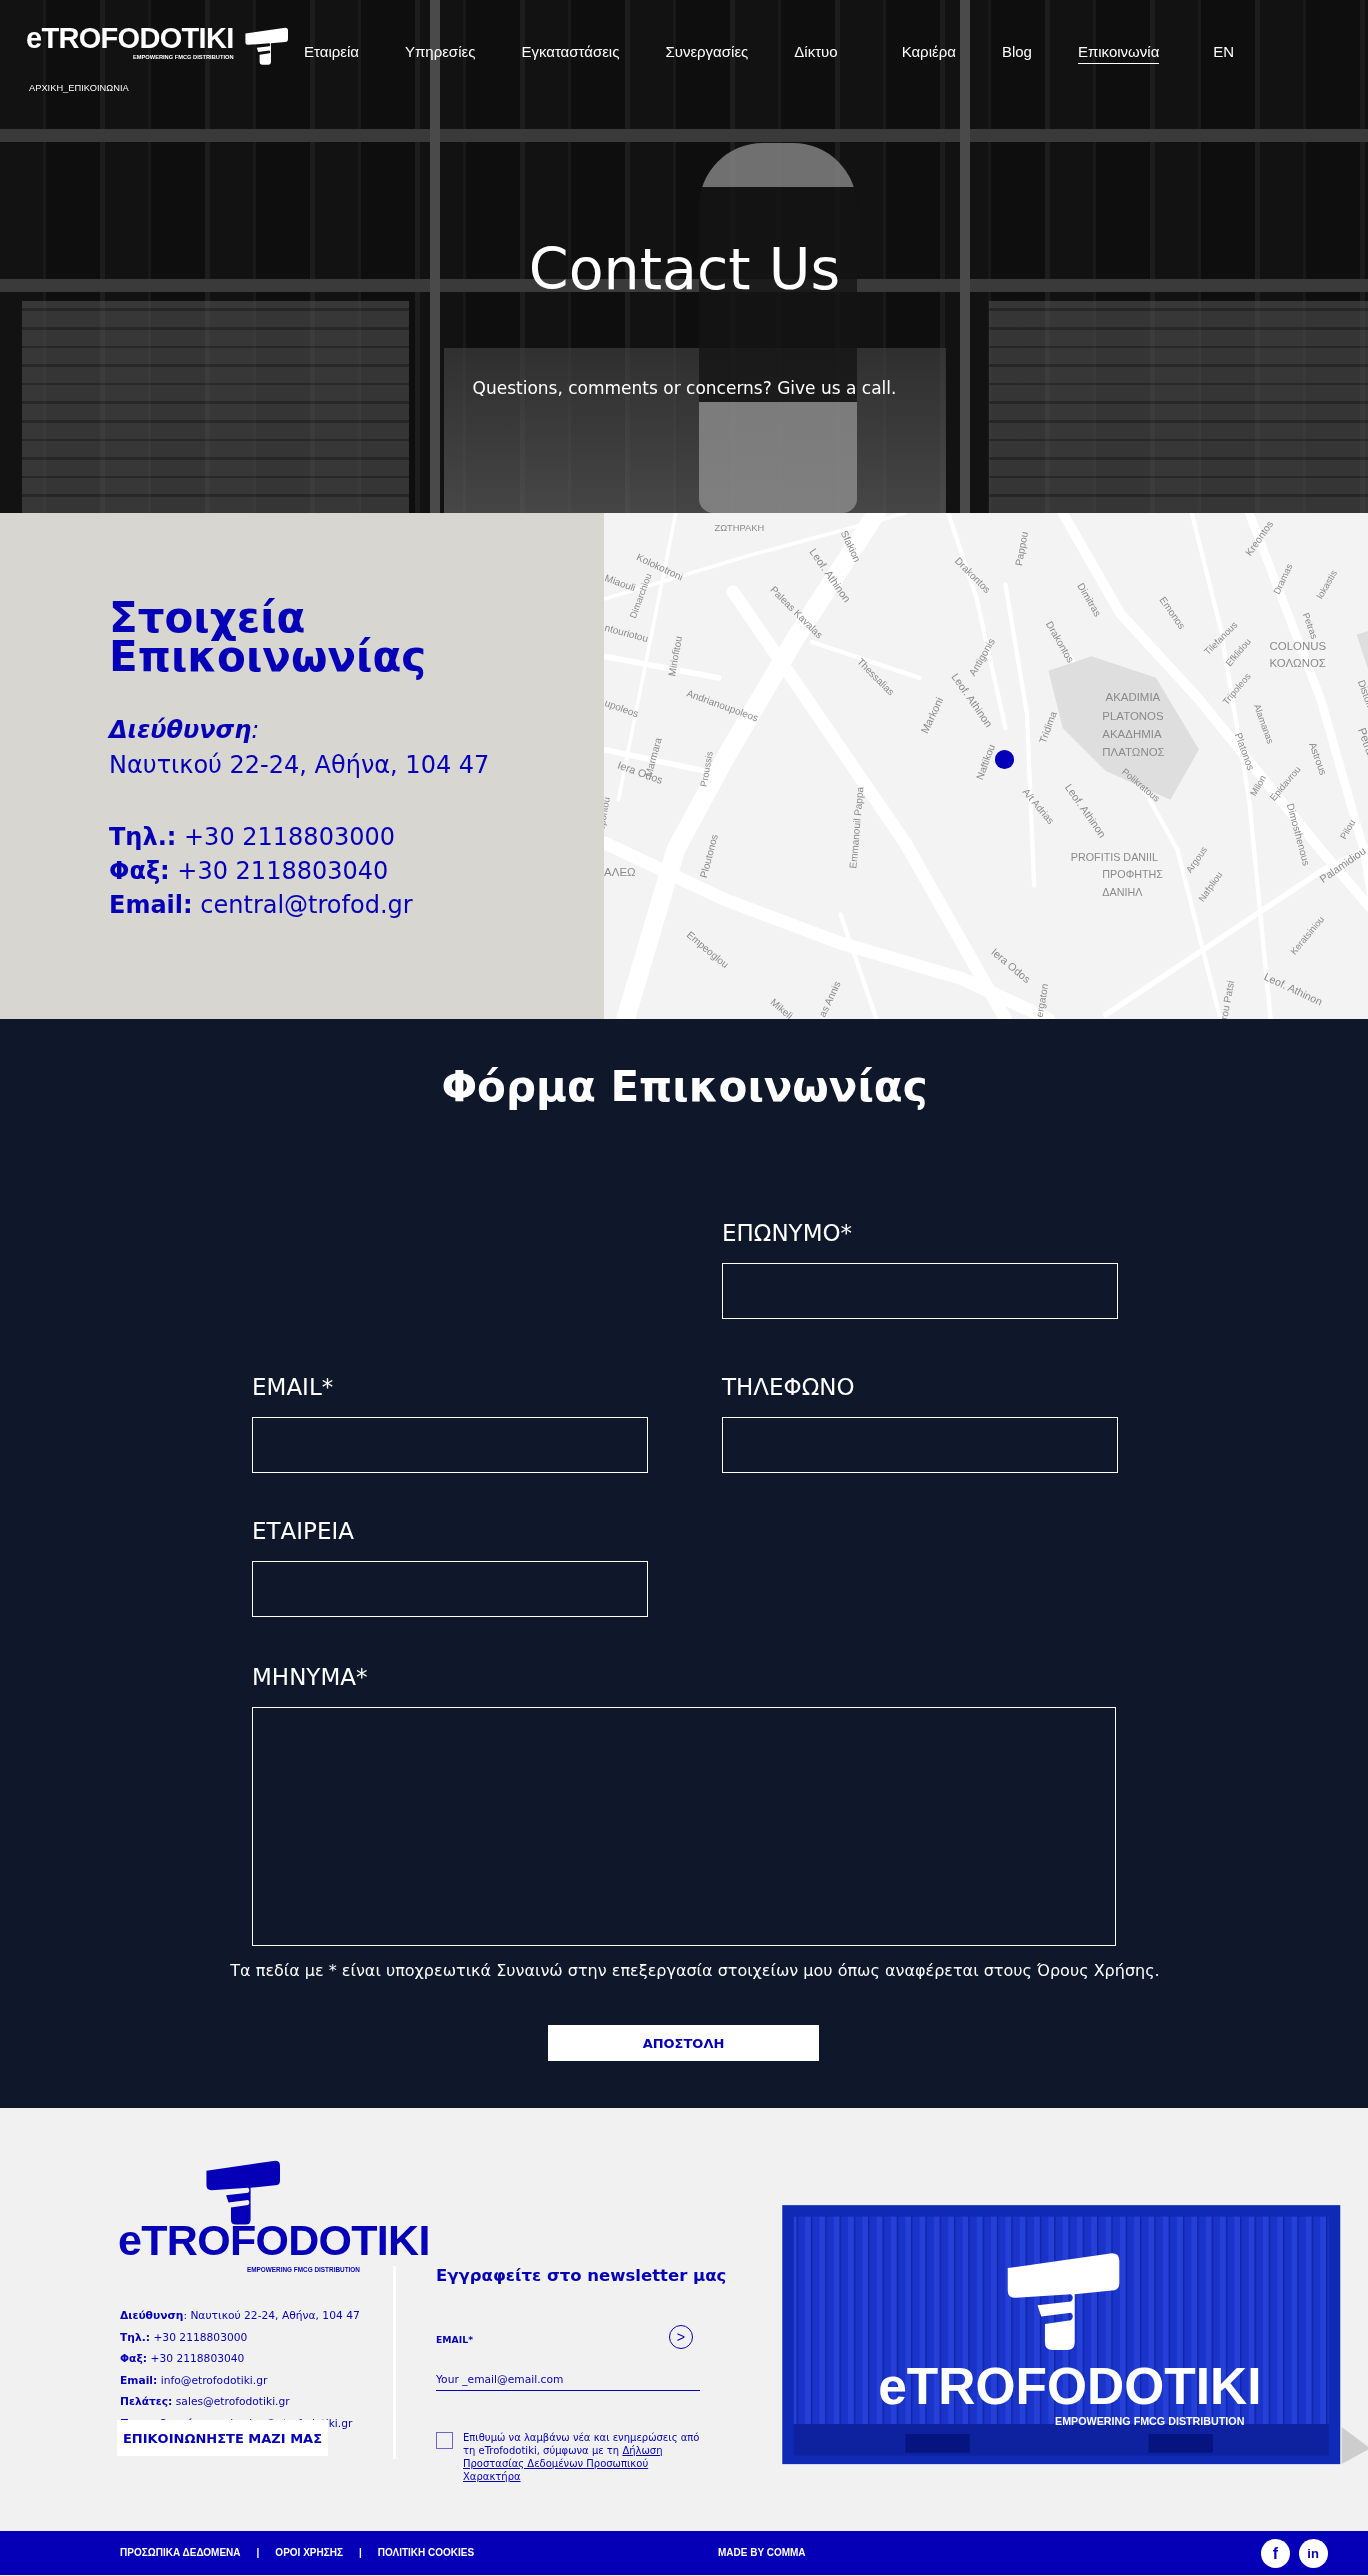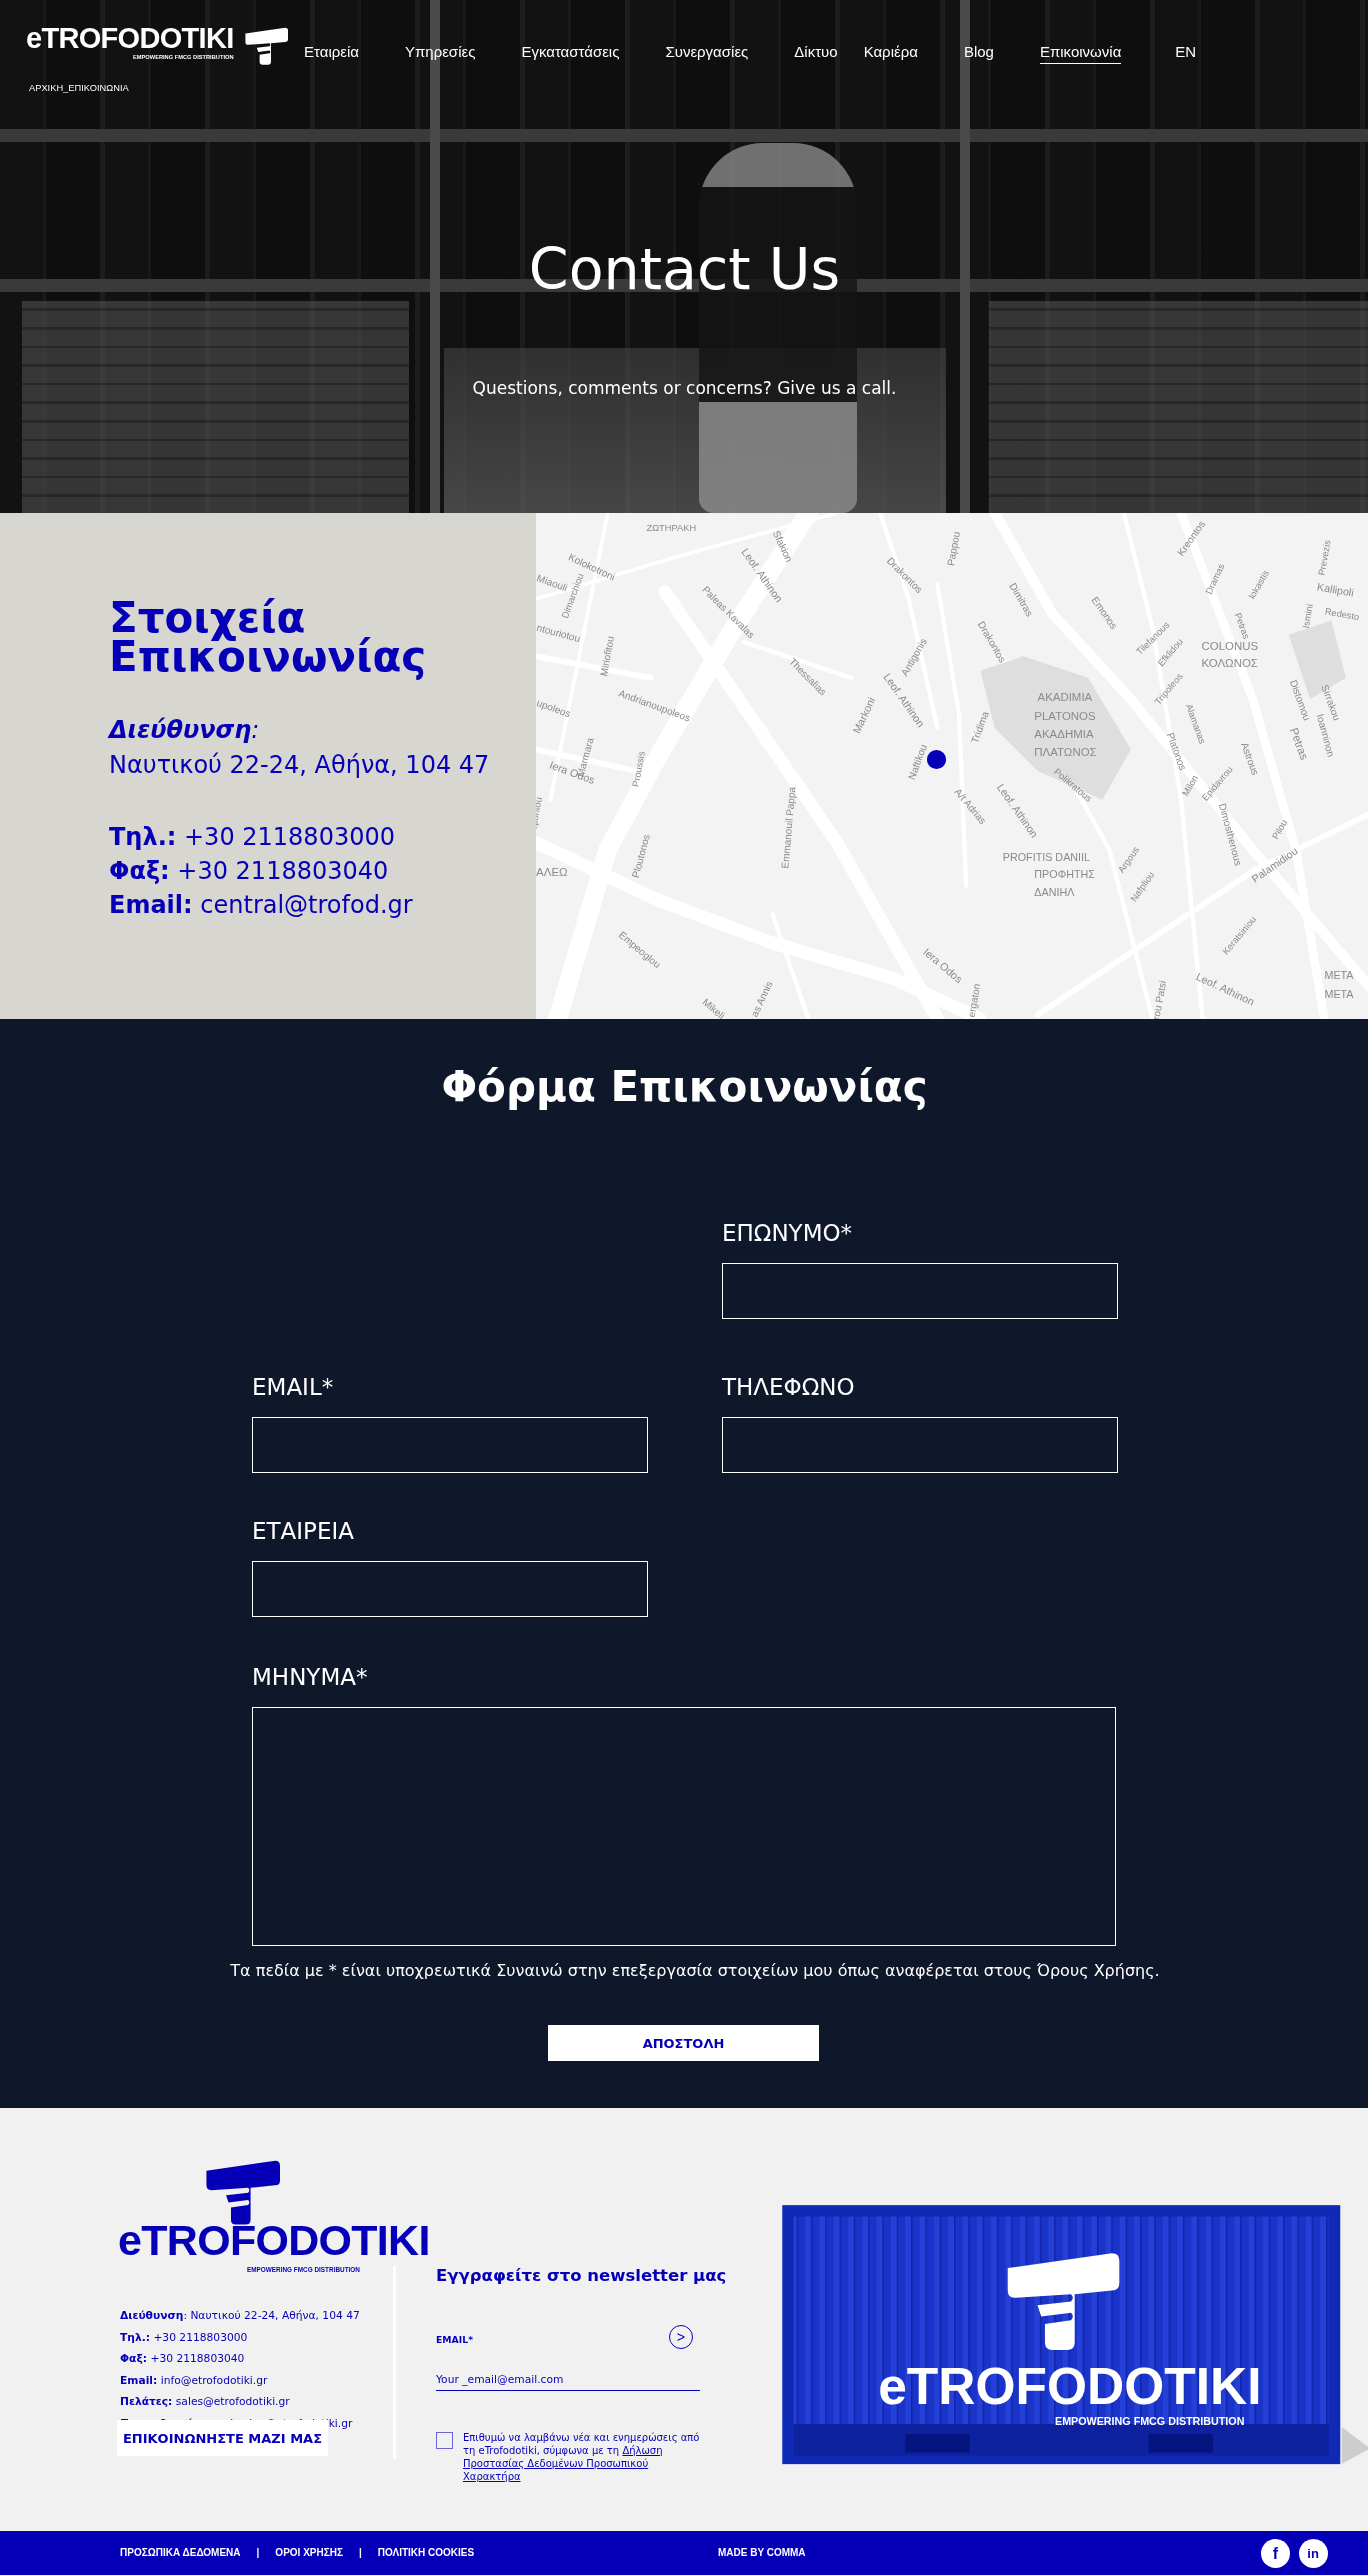--- a/index.html
+++ b/index.html
@@ -29,21 +29,21 @@
   .breadcrumb .sep { opacity: .9; }
   .nav { position: absolute; top: 43px; left: 304px; display: flex; }
   .nav a { color: #fff; text-decoration: none; font-size: 15px; font-family: "Liberation Sans", sans-serif; margin-right: 0; white-space: nowrap; display: inline-block; padding-bottom: 2.9px; }
   .nav a.active { border-bottom: 1.4px solid #fff; }
 
   .hero-title { position: absolute; top: 236px; width: 100%; text-align: center; font-size: 57px; color: #fff; font-family: "DejaVu Sans", sans-serif; font-weight: 400; letter-spacing: 0; }
   .hero-sub { position: absolute; top: 378px; width: 100%; text-align: center; font-size: 17px; color: #fff; font-family: "DejaVu Sans", sans-serif; }
 
   
   .info-row { display: flex; width: 1369px; height: 506px; }
-  .info { width: 536px; background: #d8d6d1; padding: 85px 0 0 109px; }
+  .info { width: 604px; background: #d8d6d1; padding: 85px 0 0 109px; }
   .info h2 { font-size: 42px; line-height: 39px; font-weight: 700; color: #0500b7; font-family: "DejaVu Sans", sans-serif; }
   .info .addr-label { margin-top: 40px; font-size: 24px; font-weight: 700; font-style: italic; }
   .info .addr-label .colon { font-weight: 400; }
   .info .addr-val { font-size: 24px; margin-top: 7.2px; }
   .info .line { font-size: 24px; margin-top: 5.7px; }
   .info .line b { font-weight: 700; }
   .info .lines { margin-top: 44px; }
 
   .map { flex: 1; position: relative; background: #f3f3f3; overflow: hidden; }
   .map svg { position: absolute; left: 0; top: 0; }
@@ -114,21 +114,21 @@
       <path d="M2 10 L58 2 Q62 2 62 6 L62 18 Q62 22 58 22 L38 24 L38 50 Q38 54 34 54 L26 54 Q22 54 22 50 L22 40 L36 38 Q38 36 36 34 L20 36 L18 30 L36 28 Q38 26 36 24 L6 26 Q2 26 2 22 Z" fill="#fff"></path>
     </svg>
     <div class="breadcrumb">
       <span>ΑΡΧΙΚΗ</span><span class="sep">_</span><span>ΕΠΙΚΟΙΝΩΝΙΑ</span>
     </div>
     <nav class="nav">
       <a style="margin-right:46px">Εταιρεία</a>
       <a style="margin-right:46px">Υπηρεσίες</a>
       <a style="margin-right:46px">Εγκαταστάσεις</a>
       <a style="margin-right:46px">Συνεργασίες</a>
-      <a style="margin-right:26px">Δίκτυο</a>
+      <a style="margin-right:64px">Δίκτυο</a>
       <a style="margin-right:46px">Καριέρα</a>
       <a style="margin-right:46px">Blog</a>
       <a class="active" style="margin-right:54px">Επικοινωνία</a>
       <a>EN</a>
     </nav>
   </header>
 
   <h1 class="hero-title">Contact Us</h1>
   <p class="hero-sub">Questions, comments or concerns? Give us a call.</p>
 </section>

